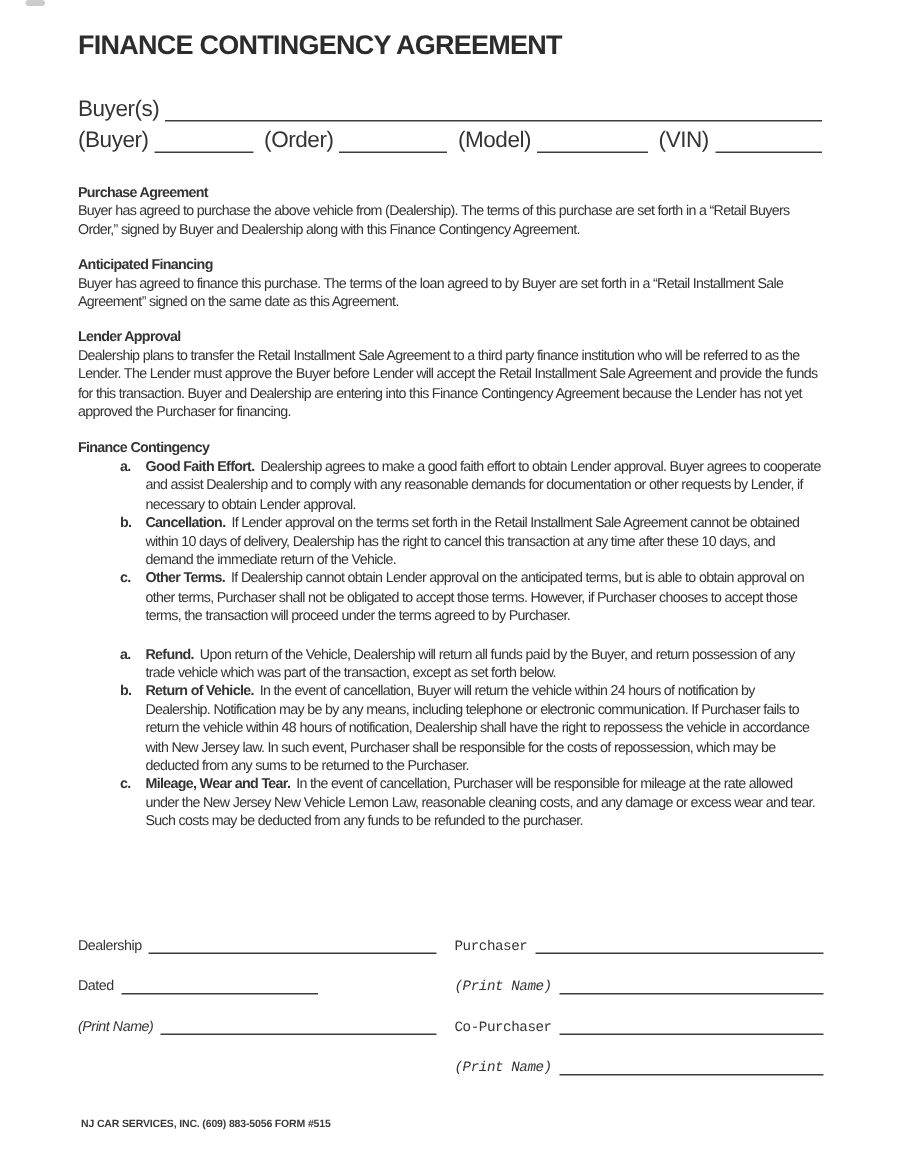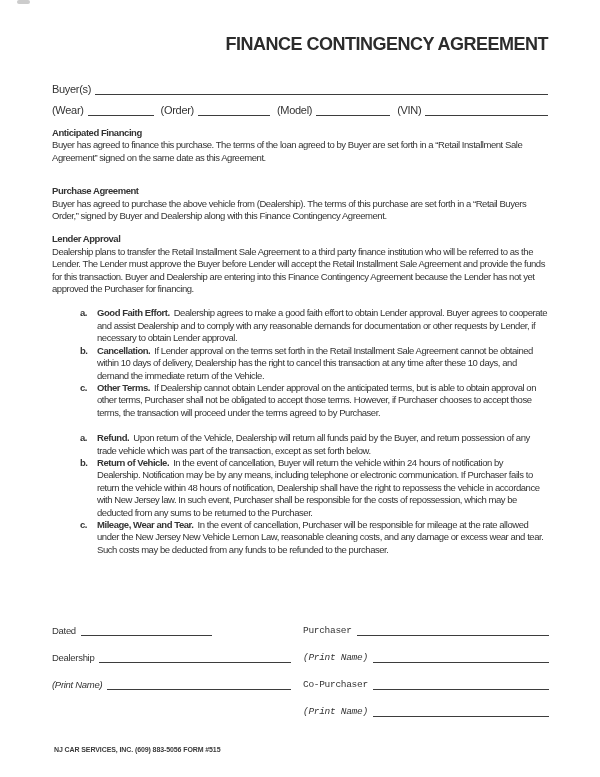--- a/index.html
+++ b/index.html
@@ -8,25 +8,25 @@
     position:relative; width:600px; height:777px; margin:0 auto;
     background:#ffffff; overflow:hidden;
     font-family:"Liberation Sans", sans-serif; color:#343434;
   }
   .corner-artifact {
     position:absolute; left:17px; top:0; width:13px; height:4px;
     background:#cccccc; border-radius:2px;
   }
   .content { position:absolute; left:52px; top:0; width:496px; }
   .doc-title {
-    margin-top:34px; text-align:right;
+    margin-top:20px; text-align:left;
     font-size:18px; font-weight:700; letter-spacing:-0.5px; color:#2c2c2c;
   }
   
-  .fields { margin-top:18px; font-size:11px; letter-spacing:-0.3px; }
+  .fields { margin-top:18px; font-size:15px; letter-spacing:-0.3px; }
   .field-row { display:flex; align-items:flex-end; height:22px; }
   .field-row.vehicle { height:21px; }
   .flabel { white-space:nowrap; padding-right:4px; }
   .fline { flex:1 1 auto; border-bottom:1px solid #3d3d3d; height:13px; }
   .fline.year  { flex:0 0 66px;  margin-right:7px; }
   .fline.make  { flex:0 0 72px;  margin-right:7px; }
   .fline.model { flex:0 0 74px;  margin-right:7px; }
   
   .section { font-size:9.5px; letter-spacing:-0.45px; line-height:12.4px; }
   .section .heading { font-weight:700; }
@@ -65,47 +65,48 @@
 
   <div class="content">
     <div class="doc-title">FINANCE CONTINGENCY AGREEMENT</div>
 
     <div class="fields">
       <div class="field-row">
         <span class="flabel">Buyer(s)</span>
         <span class="fline"></span>
       </div>
       <div class="field-row vehicle">
-        <span class="flabel">(Wear)</span>
+        <span class="flabel">(Buyer)</span>
         <span class="fline year"></span>
         <span class="flabel">(Order)</span>
         <span class="fline make"></span>
         <span class="flabel">(Model)</span>
         <span class="fline model"></span>
         <span class="flabel">(VIN)</span>
         <span class="fline"></span>
       </div>
     </div>
 
+    <div class="section s1">
+      <div class="heading">Purchase Agreement</div>
+      <div class="body">Buyer has agreed to purchase the above vehicle from (Dealership).  The terms of this purchase are set forth in a “Retail Buyers Order,” signed by Buyer and Dealership along with this Finance Contingency Agreement.</div>
+    </div>
+
     <div class="section s2">
       <div class="heading">Anticipated Financing</div>
       <div class="body">Buyer has agreed to finance this purchase.  The terms of the loan agreed to by Buyer are set forth in a “Retail Installment Sale Agreement” signed on the same date as this Agreement.</div>
-    </div>
-
-    <div class="section s1">
-      <div class="heading">Purchase Agreement</div>
-      <div class="body">Buyer has agreed to purchase the above vehicle from (Dealership).  The terms of this purchase are set forth in a “Retail Buyers Order,” signed by Buyer and Dealership along with this Finance Contingency Agreement.</div>
     </div>
 
     <div class="section s3">
       <div class="heading">Lender Approval</div>
       <div class="body">Dealership plans to transfer the Retail Installment Sale Agreement to a third party finance institution who will be referred to as the Lender.  The Lender must approve the Buyer before Lender will accept the Retail Installment Sale Agreement and provide the funds for this transaction.  Buyer and Dealership are entering into this Finance Contingency Agreement because the Lender has not yet approved the Purchaser for financing.</div>
     </div>
 
     <div class="section s4">
+      <div class="heading">Finance Contingency</div>
       <div class="li">
         <span class="letter">a.</span>
         <span class="text"><span class="lead">Good Faith Effort.</span><span>Dealership agrees to make a good faith effort to obtain Lender approval.  Buyer agrees to cooperate and assist Dealership and to comply with any reasonable demands for documentation or other requests by Lender, if necessary to obtain Lender approval.</span></span>
       </div>
       <div class="li">
         <span class="letter">b.</span>
         <span class="text"><span class="lead">Cancellation.</span><span>If Lender approval on the terms set forth in the Retail Installment Sale Agreement cannot be obtained within 10 days of delivery, Dealership has the right to cancel this transaction at any time after these 10 days, and demand the immediate return of the Vehicle.</span></span>
       </div>
       <div class="li">
         <span class="letter">c.</span>
@@ -124,26 +125,26 @@
       </div>
       <div class="li">
         <span class="letter">c.</span>
         <span class="text"><span class="lead">Mileage, Wear and Tear.</span><span>In the event of cancellation, Purchaser will be responsible for mileage at the rate allowed under the New Jersey New Vehicle Lemon Law, reasonable cleaning costs, and any damage or excess wear and tear.  Such costs may be deducted from any funds to be refunded to the purchaser.</span></span>
       </div>
     </div>
   </div>
 
   <div class="signature">
     <div class="sig-col">
+      <div class="sig-row">
+        <span class="slabel">Dealership</span>
+        <span class="sline"></span>
+      </div>
       <div class="sig-row short">
         <span class="slabel">Dated</span>
-        <span class="sline"></span>
-      </div>
-      <div class="sig-row">
-        <span class="slabel">Dealership</span>
         <span class="sline"></span>
       </div>
       <div class="sig-row">
         <span class="slabel italic">(Print Name)</span>
         <span class="sline"></span>
       </div>
     </div>
     <div class="sig-col right">
       <div class="sig-row">
         <span class="slabel">Purchaser</span>

